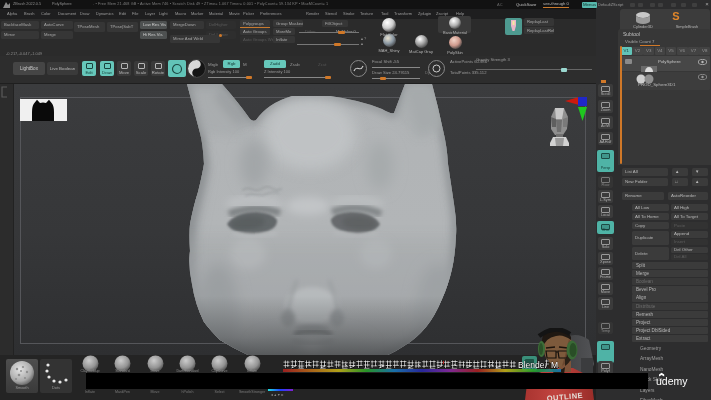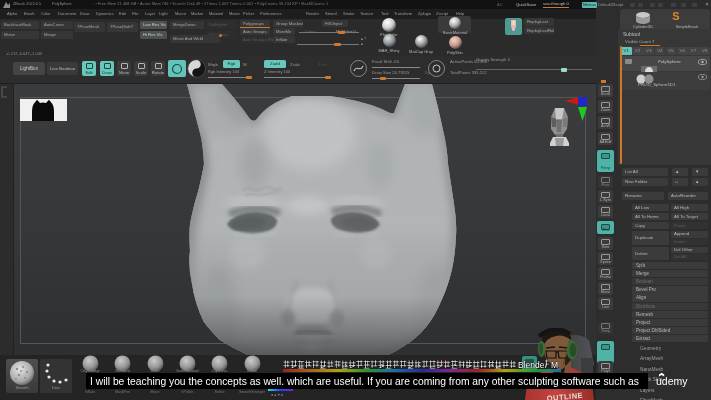--- a/index.html
+++ b/index.html
@@ -593,17 +593,16 @@
 <path d="M0.3 2.6 h6.4 M0.4 6.2 h6.2 M2.3 0.9 v7.6 M4.8 1.2 v6.3 M7.6 2.3 h6.4 M7.7 6.1 h6.2 M9.3 0.9 v7.6 M12.5 0.6 v5.7 M8.5 8.5 l4.4 -2 M14.9 2.1 h6.4 M15.0 6.5 h6.2 M16.7 0.9 v7.6 M18.9 1.8 v6.9 M15.4 8.7 h5.4 M22.2 2.9 h6.4 M22.3 6.3 h6.2 M23.5 0.9 v7.6 M26.1 1.2 v5.3 M25.3 4.5 l2.4 2.4 M29.5 2.3 h6.4 M29.6 5.7 h6.2 M30.6 0.9 v7.6 M34.0 1.1 v6.7 M36.8 2.7 h6.4 M36.9 6.3 h6.2 M38.4 0.9 v7.6 M41.5 1.1 v5.7 M37.3 8.7 h5.4 M37.7 8.5 l4.4 -2 M44.1 3.4 h6.4 M44.2 6.8 h6.2 M46.0 0.9 v7.6 M48.8 0.9 v5.6 M51.4 2.4 h6.4 M51.5 5.5 h6.2 M53.3 0.9 v7.6 M55.8 1.6 v5.9 M58.7 3.3 h6.4 M58.8 6.6 h6.2 M59.8 0.9 v7.6 M62.9 1.7 v6.0 M59.2 8.7 h5.4 M61.8 4.5 l2.4 2.4 M66.0 3.4 h6.4 M66.1 6.0 h6.2 M67.2 0.9 v7.6 M70.7 1.5 v5.7 M66.9 8.5 l4.4 -2 M73.3 2.1 h6.4 M73.4 5.9 h6.2 M75.4 0.9 v7.6 M78.1 0.7 v5.6 M80.6 2.1 h6.4 M80.7 5.5 h6.2 M82.5 0.9 v7.6 M84.7 1.2 v6.0 M81.1 8.7 h5.4 M87.9 2.3 h6.4 M88.0 6.4 h6.2 M89.1 0.9 v7.6 M92.6 0.7 v6.0 M95.2 2.3 h6.4 M95.3 5.8 h6.2 M97.3 0.9 v7.6 M100.1 0.9 v6.8 M96.1 8.5 l4.4 -2 M98.3 4.5 l2.4 2.4 M102.5 2.3 h6.4 M102.6 6.0 h6.2 M104.5 0.9 v7.6 M107.2 0.6 v7.0 M103.0 8.7 h5.4 M109.8 2.3 h6.4 M109.9 5.8 h6.2 M111.7 0.9 v7.6 M114.1 0.9 v5.3 M117.1 2.1 h6.4 M117.2 6.2 h6.2 M118.4 0.9 v7.6 M121.7 1.0 v6.0 M124.4 3.3 h6.4 M124.5 6.1 h6.2 M126.1 0.9 v7.6 M129.3 0.7 v5.5 M124.9 8.7 h5.4 M125.3 8.5 l4.4 -2 M131.7 3.3 h6.4 M131.8 6.5 h6.2 M133.0 0.9 v7.6 M135.8 1.5 v6.9 M134.8 4.5 l2.4 2.4 M139.0 2.3 h6.4 M139.1 6.7 h6.2 M141.0 0.9 v7.6 M143.6 1.0 v5.4 M146.3 2.1 h6.4 M146.4 6.7 h6.2 M147.6 0.9 v7.6 M151.0 0.8 v6.7 M146.8 8.7 h5.4 M153.6 2.8 h6.4 M153.7 5.8 h6.2 M154.9 0.9 v7.6 M158.4 0.6 v5.6 M154.5 8.5 l4.4 -2 M160.9 2.8 h6.4 M161.0 6.6 h6.2 M162.6 0.9 v7.6 M165.1 1.7 v5.6 M168.2 2.0 h6.4 M168.3 5.8 h6.2 M169.7 0.9 v7.6 M172.2 0.7 v5.9 M168.7 8.7 h5.4 M171.3 4.5 l2.4 2.4 M175.5 2.8 h6.4 M175.6 5.6 h6.2 M177.0 0.9 v7.6 M180.5 1.8 v6.4 M182.8 3.0 h6.4 M182.9 6.2 h6.2 M184.0 0.9 v7.6 M186.7 0.5 v6.8 M183.7 8.5 l4.4 -2 M190.1 3.0 h6.4 M190.2 6.7 h6.2 M191.2 0.9 v7.6 M194.8 1.1 v6.5 M190.6 8.7 h5.4 M197.4 2.4 h6.4 M197.5 6.8 h6.2 M198.6 0.9 v7.6 M202.0 1.5 v6.8 M204.7 3.0 h6.4 M204.8 6.4 h6.2 M206.6 0.9 v7.6 M209.7 1.0 v6.4 M207.8 4.5 l2.4 2.4 M212.0 3.3 h6.4 M212.1 6.6 h6.2 M213.5 0.9 v7.6 M216.8 1.6 v6.2 M212.5 8.7 h5.4 M212.9 8.5 l4.4 -2 M219.3 2.9 h6.4 M219.4 5.9 h6.2 M221.0 0.9 v7.6 M223.9 0.6 v6.4 M226.6 3.4 h6.4 M226.7 6.6 h6.2 M228.4 0.9 v7.6 M231.0 1.5 v6.2" stroke="#000" stroke-width="2.2" fill="none"></path>
 <path d="M0.3 2.6 h6.4 M0.4 6.2 h6.2 M2.3 0.9 v7.6 M4.8 1.2 v6.3 M7.6 2.3 h6.4 M7.7 6.1 h6.2 M9.3 0.9 v7.6 M12.5 0.6 v5.7 M8.5 8.5 l4.4 -2 M14.9 2.1 h6.4 M15.0 6.5 h6.2 M16.7 0.9 v7.6 M18.9 1.8 v6.9 M15.4 8.7 h5.4 M22.2 2.9 h6.4 M22.3 6.3 h6.2 M23.5 0.9 v7.6 M26.1 1.2 v5.3 M25.3 4.5 l2.4 2.4 M29.5 2.3 h6.4 M29.6 5.7 h6.2 M30.6 0.9 v7.6 M34.0 1.1 v6.7 M36.8 2.7 h6.4 M36.9 6.3 h6.2 M38.4 0.9 v7.6 M41.5 1.1 v5.7 M37.3 8.7 h5.4 M37.7 8.5 l4.4 -2 M44.1 3.4 h6.4 M44.2 6.8 h6.2 M46.0 0.9 v7.6 M48.8 0.9 v5.6 M51.4 2.4 h6.4 M51.5 5.5 h6.2 M53.3 0.9 v7.6 M55.8 1.6 v5.9 M58.7 3.3 h6.4 M58.8 6.6 h6.2 M59.8 0.9 v7.6 M62.9 1.7 v6.0 M59.2 8.7 h5.4 M61.8 4.5 l2.4 2.4 M66.0 3.4 h6.4 M66.1 6.0 h6.2 M67.2 0.9 v7.6 M70.7 1.5 v5.7 M66.9 8.5 l4.4 -2 M73.3 2.1 h6.4 M73.4 5.9 h6.2 M75.4 0.9 v7.6 M78.1 0.7 v5.6 M80.6 2.1 h6.4 M80.7 5.5 h6.2 M82.5 0.9 v7.6 M84.7 1.2 v6.0 M81.1 8.7 h5.4 M87.9 2.3 h6.4 M88.0 6.4 h6.2 M89.1 0.9 v7.6 M92.6 0.7 v6.0 M95.2 2.3 h6.4 M95.3 5.8 h6.2 M97.3 0.9 v7.6 M100.1 0.9 v6.8 M96.1 8.5 l4.4 -2 M98.3 4.5 l2.4 2.4 M102.5 2.3 h6.4 M102.6 6.0 h6.2 M104.5 0.9 v7.6 M107.2 0.6 v7.0 M103.0 8.7 h5.4 M109.8 2.3 h6.4 M109.9 5.8 h6.2 M111.7 0.9 v7.6 M114.1 0.9 v5.3 M117.1 2.1 h6.4 M117.2 6.2 h6.2 M118.4 0.9 v7.6 M121.7 1.0 v6.0 M124.4 3.3 h6.4 M124.5 6.1 h6.2 M126.1 0.9 v7.6 M129.3 0.7 v5.5 M124.9 8.7 h5.4 M125.3 8.5 l4.4 -2 M131.7 3.3 h6.4 M131.8 6.5 h6.2 M133.0 0.9 v7.6 M135.8 1.5 v6.9 M134.8 4.5 l2.4 2.4 M139.0 2.3 h6.4 M139.1 6.7 h6.2 M141.0 0.9 v7.6 M143.6 1.0 v5.4 M146.3 2.1 h6.4 M146.4 6.7 h6.2 M147.6 0.9 v7.6 M151.0 0.8 v6.7 M146.8 8.7 h5.4 M153.6 2.8 h6.4 M153.7 5.8 h6.2 M154.9 0.9 v7.6 M158.4 0.6 v5.6 M154.5 8.5 l4.4 -2 M160.9 2.8 h6.4 M161.0 6.6 h6.2 M162.6 0.9 v7.6 M165.1 1.7 v5.6 M168.2 2.0 h6.4 M168.3 5.8 h6.2 M169.7 0.9 v7.6 M172.2 0.7 v5.9 M168.7 8.7 h5.4 M171.3 4.5 l2.4 2.4 M175.5 2.8 h6.4 M175.6 5.6 h6.2 M177.0 0.9 v7.6 M180.5 1.8 v6.4 M182.8 3.0 h6.4 M182.9 6.2 h6.2 M184.0 0.9 v7.6 M186.7 0.5 v6.8 M183.7 8.5 l4.4 -2 M190.1 3.0 h6.4 M190.2 6.7 h6.2 M191.2 0.9 v7.6 M194.8 1.1 v6.5 M190.6 8.7 h5.4 M197.4 2.4 h6.4 M197.5 6.8 h6.2 M198.6 0.9 v7.6 M202.0 1.5 v6.8 M204.7 3.0 h6.4 M204.8 6.4 h6.2 M206.6 0.9 v7.6 M209.7 1.0 v6.4 M207.8 4.5 l2.4 2.4 M212.0 3.3 h6.4 M212.1 6.6 h6.2 M213.5 0.9 v7.6 M216.8 1.6 v6.2 M212.5 8.7 h5.4 M212.9 8.5 l4.4 -2 M219.3 2.9 h6.4 M219.4 5.9 h6.2 M221.0 0.9 v7.6 M223.9 0.6 v6.4 M226.6 3.4 h6.4 M226.7 6.6 h6.2 M228.4 0.9 v7.6 M231.0 1.5 v6.2" stroke="#f2f2f2" stroke-width="0.75" fill="none"></path>
 </g>
 <text x="235" y="9.5" font-size="8.5" fill="#fff" stroke="#000" stroke-width="0.5" paint-order="stroke" font-family="Liberation Sans">Blender</text>
 <text x="268" y="9.5" font-size="8.5" fill="#fff" stroke="#000" stroke-width="0.5" paint-order="stroke" font-family="Liberation Sans">M</text>
 <path d="M262 3 h4 M262 6 h4 M263.5 1.5 v7" stroke="#000" stroke-width="1.8" fill="none"></path>
 <path d="M262 3 h4 M262 6 h4 M263.5 1.5 v7" stroke="#f2f2f2" stroke-width="0.7" fill="none"></path>
 </svg>
 <div class="abs" style="left:283px;top:369px;width:278px;height:2.5px;background:linear-gradient(90deg,#a82020,#b86a18,#bfae18,#28a028,#1878b8,#2828a8,#8828a0,#a82020,#bfae18,#28a028,#1878b8);opacity:0.9;"></div>
 <div class="abs" style="left:86px;top:373px;width:562px;height:15.5px;background:#000;"></div>
-<div class="abs" style="left:90px;top:374.5px;width:566px;height:13px;color:#fff;font-size:10.3px;line-height:13px;white-space:nowrap;">I will be teaching you the concepts as well. which are useful. If you are coming from any other sculpting software such as</div>
 <svg class="abs" style="left:655px;top:371px" width="48" height="16" viewBox="0 0 48 16">
 <polygon points="4,3.4 6.6,1.8 9.2,3.4 9.2,5.6 6.6,4 4,5.6" fill="#fff"></polygon>
 <text x="1" y="13.5" font-size="10.5" fill="#fff" font-family="Liberation Sans">udemy</text>
 </svg>
 </div>
 </body></html>

